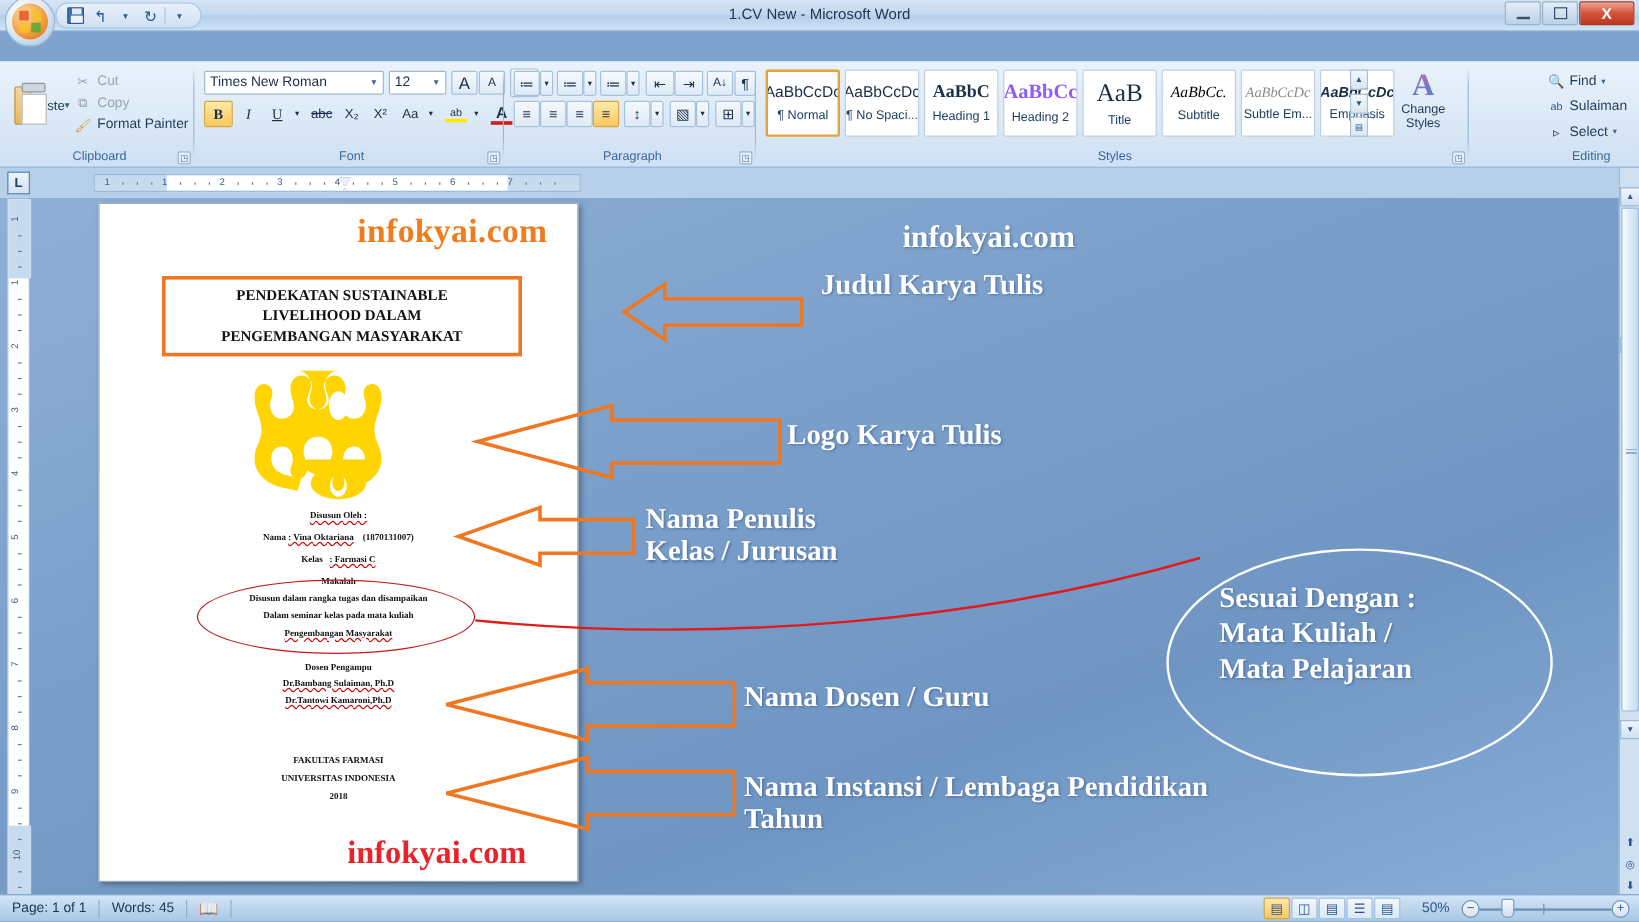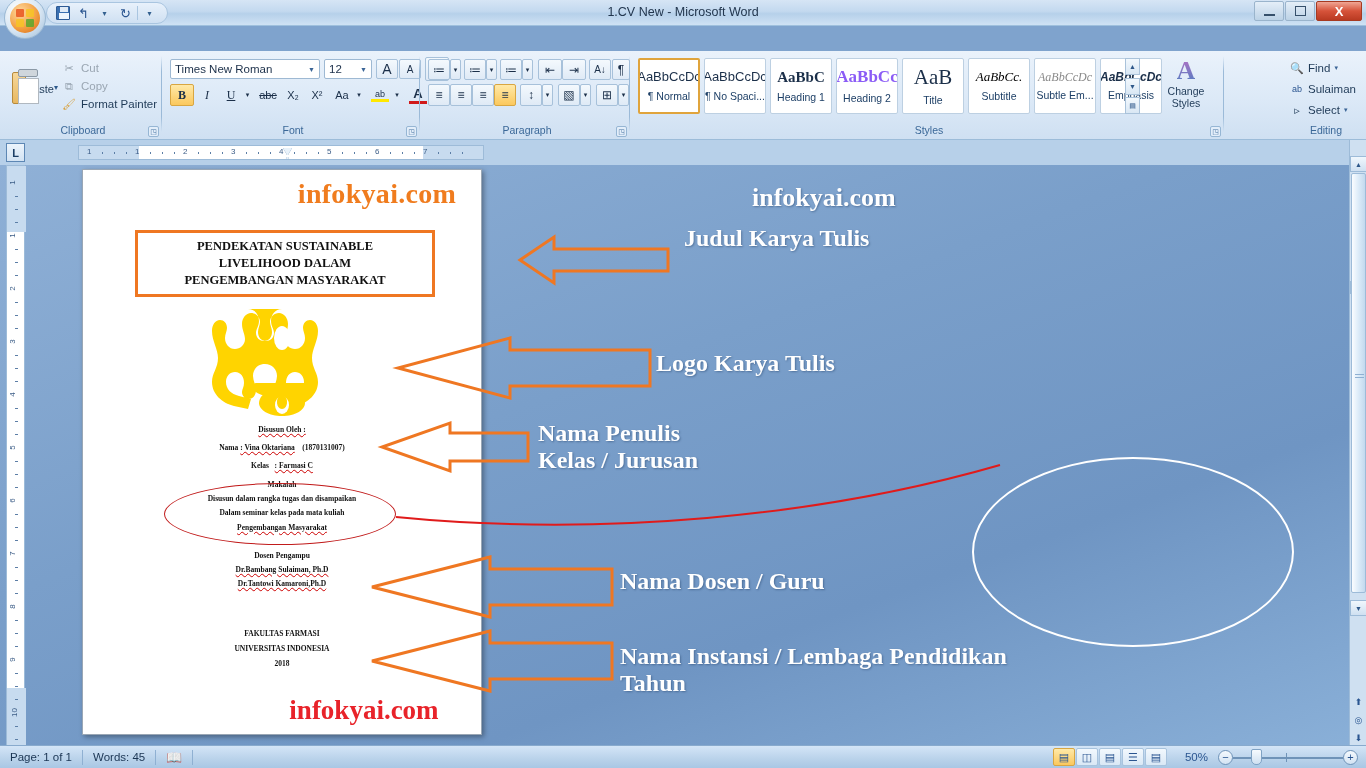--- a/index.html
+++ b/index.html
@@ -784,20 +784,23 @@
     <div class="white-ellipse"></div>
 
     <div class="anno wm" style="left:752px; top:18px;">infokyai.com</div>
     <div class="anno small" style="left:684px; top:60px;">Judul Karya Tulis</div>
     <div class="anno small" style="left:656px; top:185px;">Logo Karya Tulis</div>
     <div class="anno small" style="left:538px; top:255px;">Nama Penulis
 Kelas / Jurusan</div>
     <div class="anno small" style="left:620px; top:403px;">Nama Dosen / Guru</div>
     <div class="anno small" style="left:620px; top:478px;">Nama Instansi / Lembaga Pendidikan
 Tahun</div>
+    <div class="anno small" style="left:1016px; top:320px; line-height:1.22;">Sesuai Dengan :
+Mata Kuliah /
+Mata Pelajaran</div>
   </div>
 
   <div class="vscroll">
     <div class="splitter"></div>
     <div class="vs-btn" style="position:absolute; top:16px;">▲</div>
     <div class="vs-thumb">
       <div class="vs-grip"></div>
     </div>
     <div class="vs-btn" style="position:absolute; top:460px;">▼</div>
     <div class="browse">

